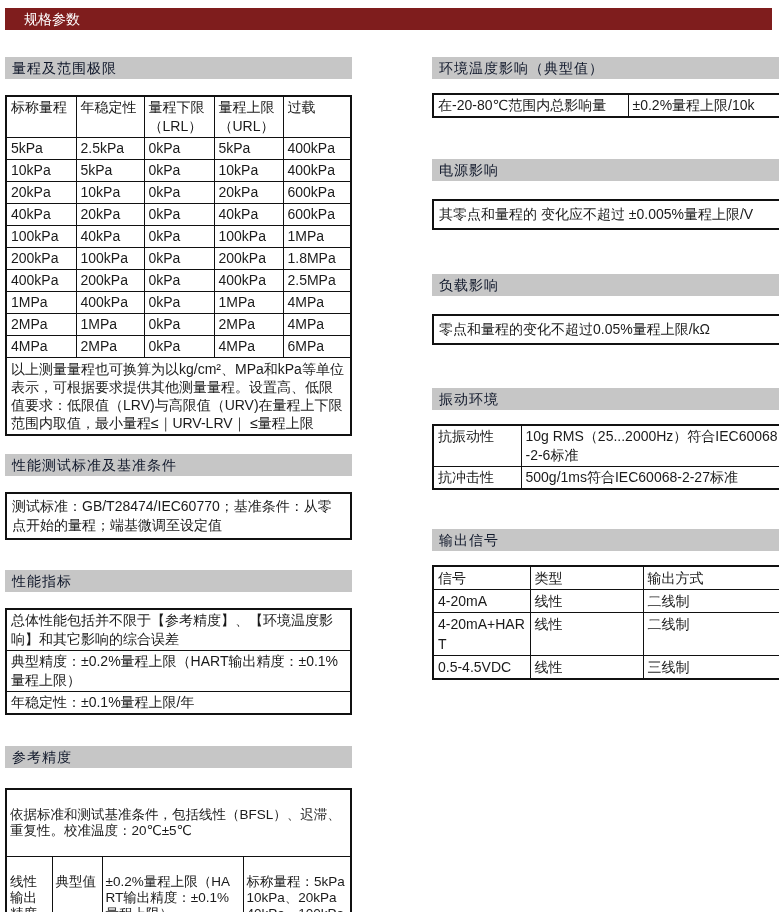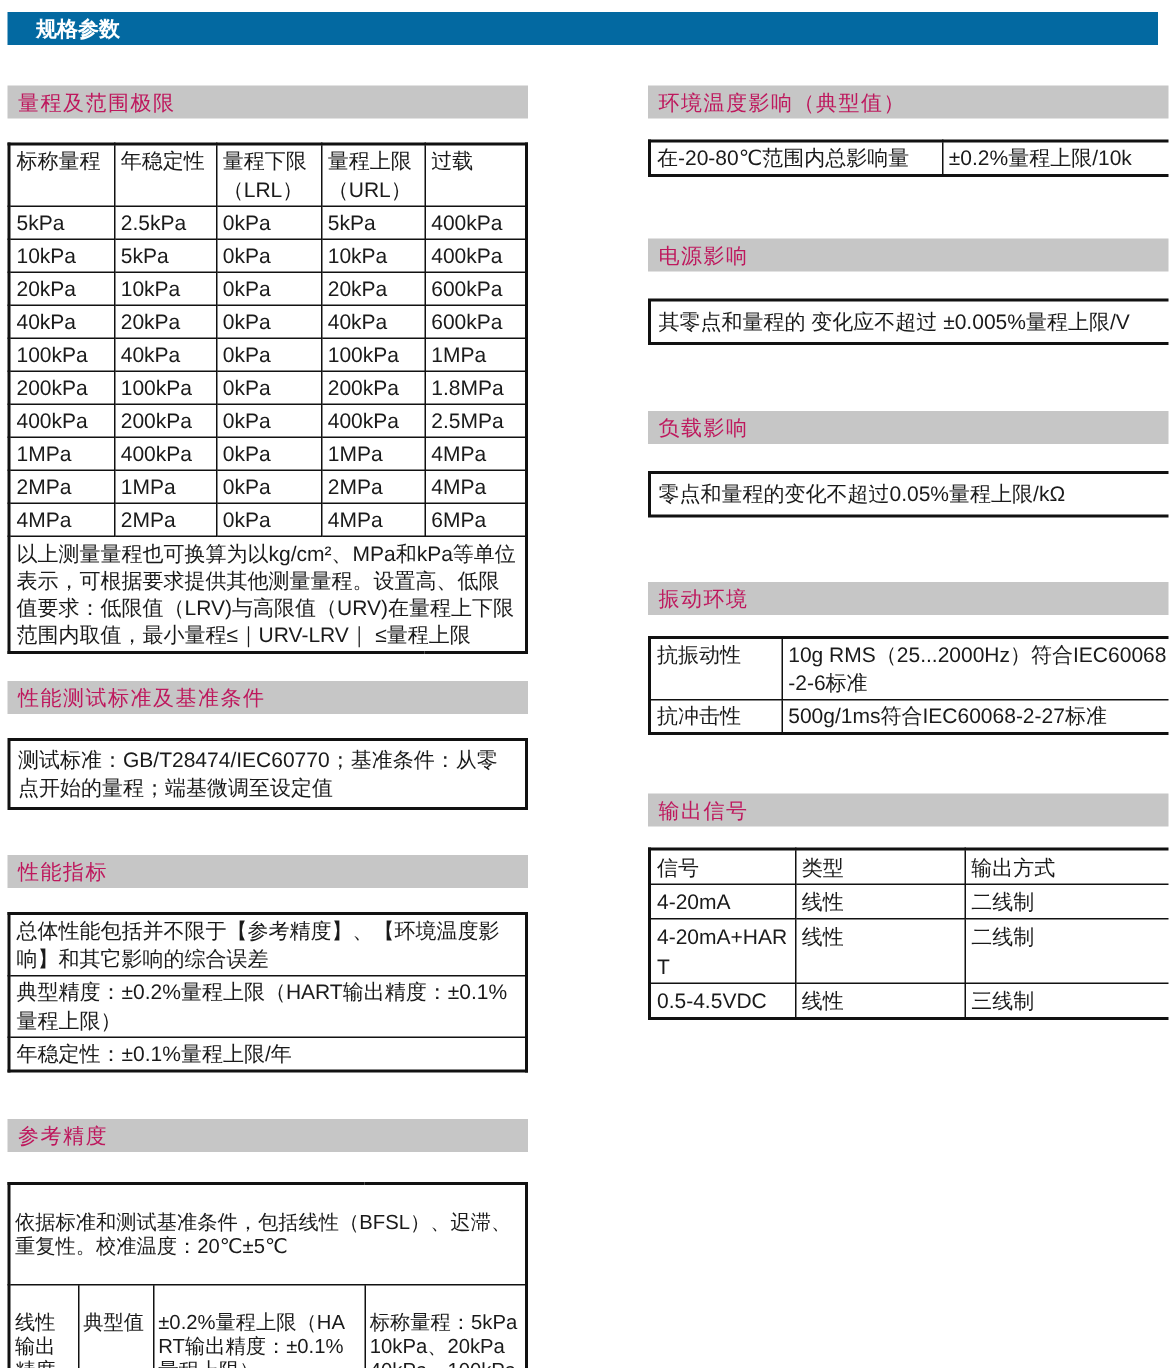--- a/index.html
+++ b/index.html
@@ -7,29 +7,29 @@
   body {
     width: 779px; height: 912px;
     font-family: "Liberation Sans", "DejaVu Sans", sans-serif;
     color: #1a1a1a;
     position: relative;
     overflow: hidden;
   }
   .topbar {
     position: absolute; left: 5px; top: 8px;
     width: 767px; height: 22px;
-    background: #0369a1; color: #ffffff;
-    font-size: 14px; font-weight: bold;
+    background: #7f1d1d; color: #ffffff;
+    font-size: 14px; font-weight: normal;
     line-height: 22px; padding-left: 19px;
   }
   .col { position: absolute; top: 57px; }
   .col-left  { left: 5px;   width: 347px; }
   .col-right { left: 432px; width: 352px; }
   .sec-header {
-    background: #c6c6c6; color: #be185d;
+    background: #c6c6c6; color: #0f172a;
     height: 22px; line-height: 22px;
     font-size: 14px; padding-left: 7px;
     letter-spacing: 1px;
   }
   .gap16 { margin-bottom: 16px; }
   .gap14 { margin-bottom: 14px; }
   .gap18 { margin-bottom: 18px; }
   .gap20 { margin-bottom: 20px; }
   .gap30 { margin-bottom: 30px; }
   .gap31 { margin-bottom: 31px; }

